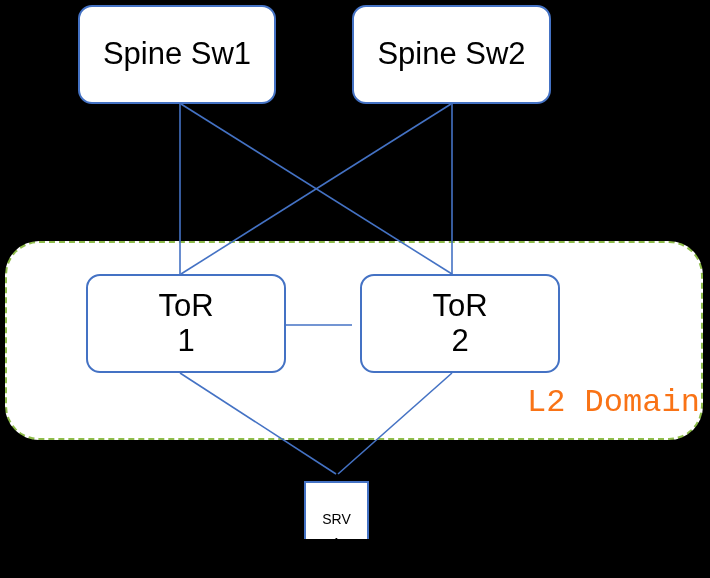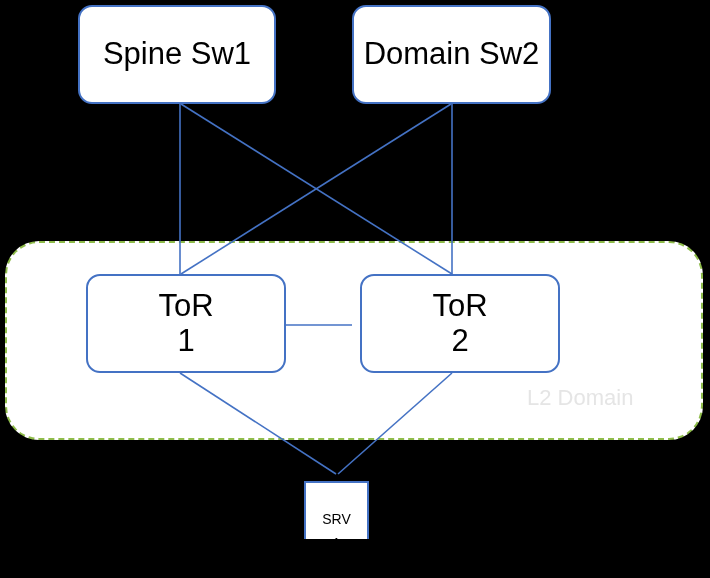--- a/index.html
+++ b/index.html
@@ -63,24 +63,25 @@
   }
   #l2-domain {
     position: absolute;
     background: #FFFFFF;
     border: 2px dashed #8FBC4B;
     border-radius: 34px;
     box-sizing: border-box;
   }
   #l2-domain-label {
     position: absolute;
-    color: #e5e5e5;
-    font-size: 22px;
+    color: #f97316;
+    font-size: 32px;
     white-space: nowrap;
     line-height: 1;
+    font-family: Liberation Mono, monospace;
   }
 </style>
 </head>
 <body>
 
 <div id="canvas">
 
   <div id="l2-domain" style="left: 5px; top: 241px; width: 698px; height: 199px; border-color: rgb(143, 188, 75);"></div>
 
   <svg id="links" viewBox="0 0 710 578" width="710" height="578" xmlns="http://www.w3.org/2000/svg">
@@ -93,21 +94,21 @@
         <line x1="180" y1="373" x2="336" y2="474" stroke="#4472C4" stroke-width="1.6"></line>
         <line x1="452" y1="373" x2="338" y2="474" stroke="#4472C4" stroke-width="1.6"></line>
       </g>
   </svg>
 
   <div class="node rounded spine" id="node-spine1" style="left: 78px; top: 5px; width: 198px; height: 99px; border-color: rgb(68, 114, 196); background: rgb(255, 255, 255); color: rgb(0, 0, 0);">
     <span class="node-label">Spine Sw1</span>
   </div>
 
   <div class="node rounded spine" id="node-spine2" style="left: 352px; top: 5px; width: 199px; height: 99px; border-color: rgb(68, 114, 196); background: rgb(255, 255, 255); color: rgb(0, 0, 0);">
-    <span class="node-label">Domain Sw2</span>
+    <span class="node-label">Spine Sw2</span>
   </div>
 
   <div class="node rounded tor" id="node-tor1" style="left: 78px; top: 274px; width: 200px; height: 99px; border-color: rgb(68, 114, 196); background: rgb(255, 255, 255); color: rgb(0, 0, 0);">
     <span class="node-label">ToR</span>
     <span class="node-label">1</span>
   </div>
 
   <div class="node rounded tor" id="node-tor2" style="left: 352px; top: 274px; width: 200px; height: 99px; border-color: rgb(68, 114, 196); background: rgb(255, 255, 255); color: rgb(0, 0, 0);">
     <span class="node-label">ToR</span>
     <span class="node-label">2</span>

